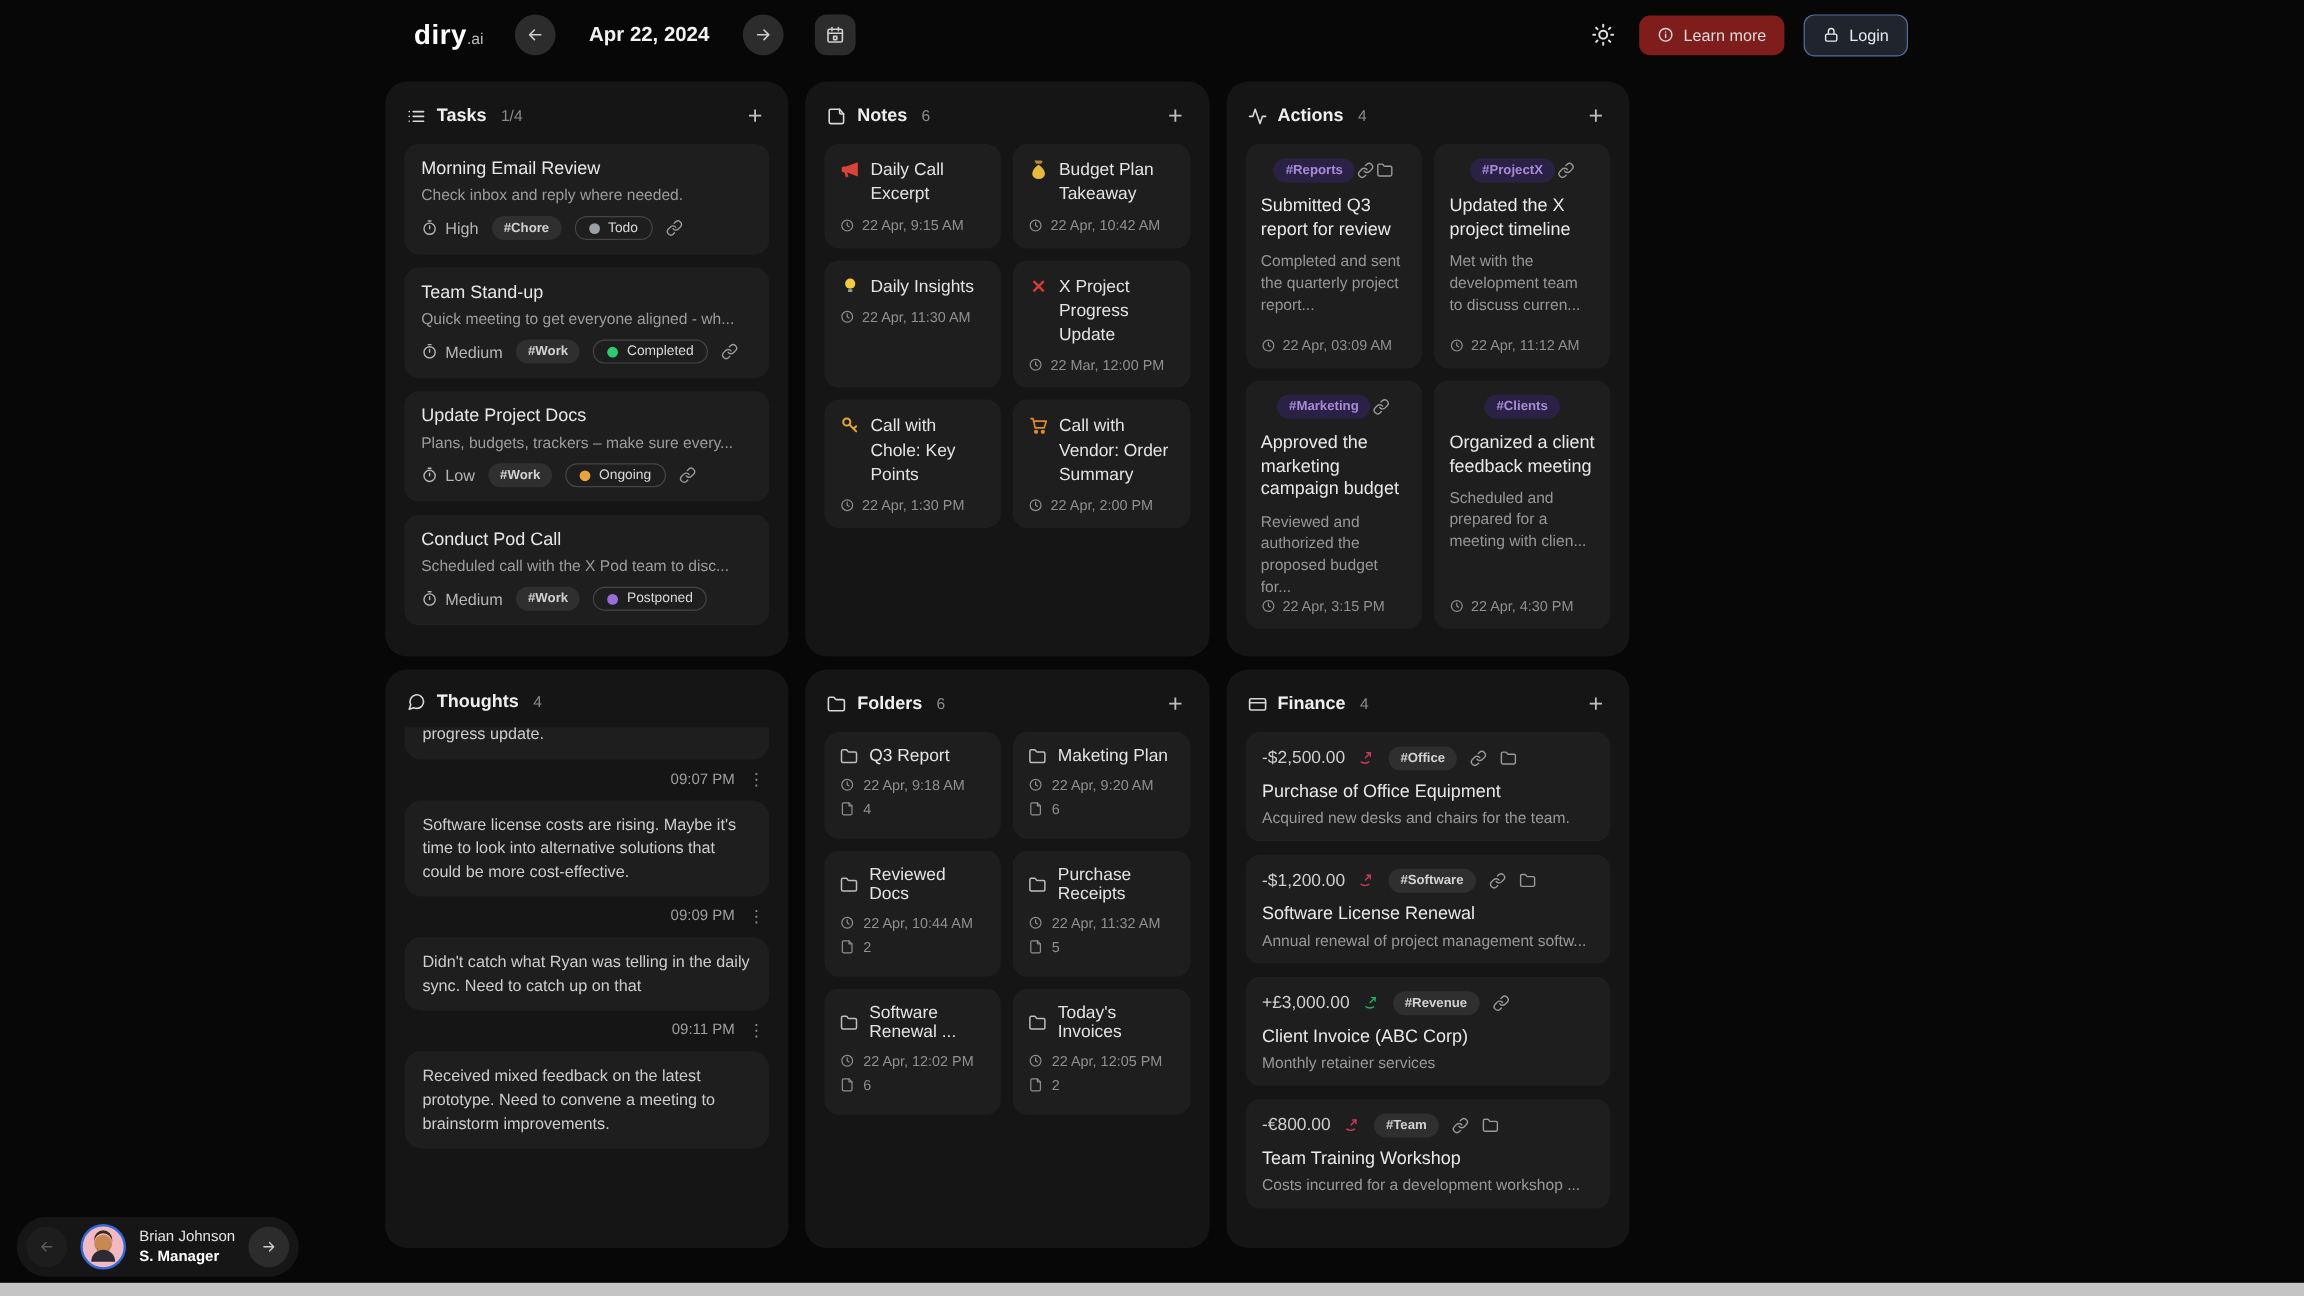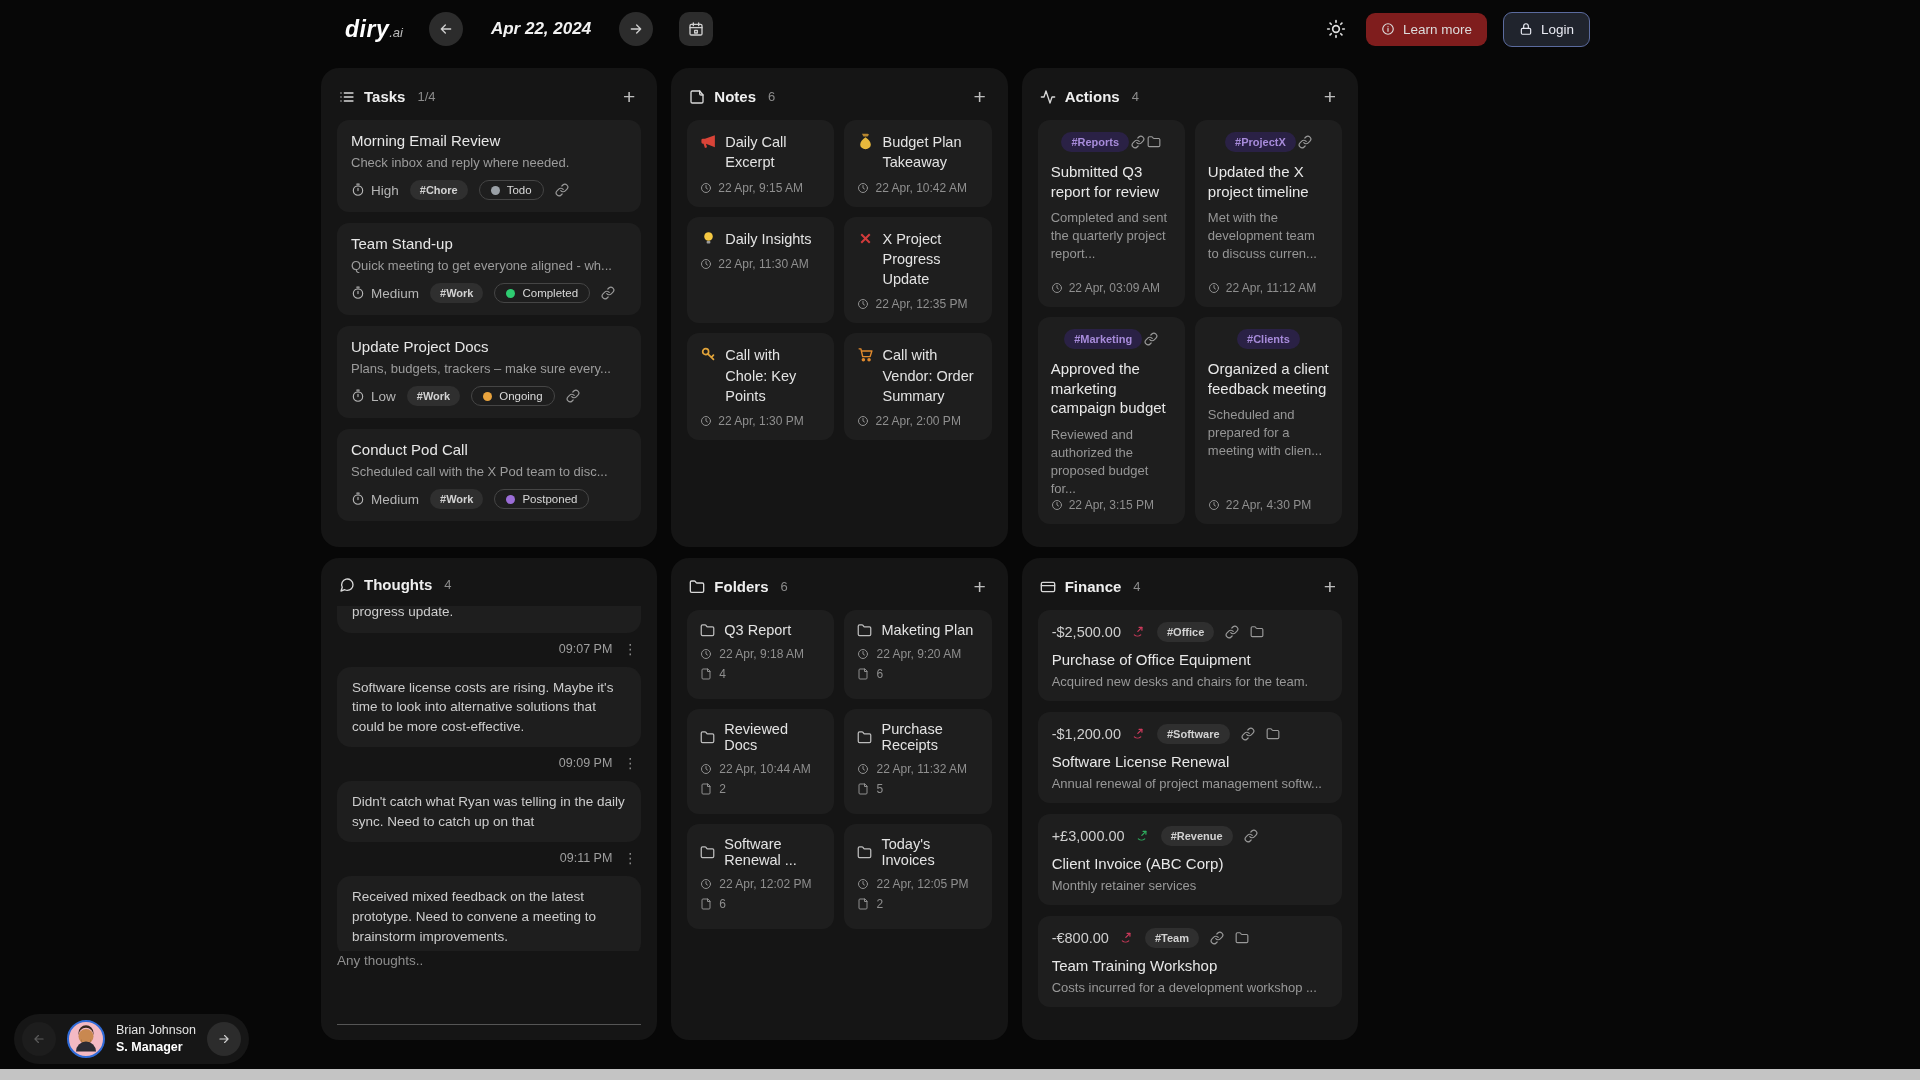--- a/index.html
+++ b/index.html
@@ -10,21 +10,21 @@
     font-family:"Liberation Sans", sans-serif;
   }
   svg { display:block; }
   .ic { width:14px; height:14px; stroke:currentColor; fill:none; stroke-width:2; stroke-linecap:round; stroke-linejoin:round; }
   .ic16 { width:16px; height:16px; }
   .ic12 { width:12px; height:12px; }
   button { font-family:inherit; }
 
   
   header { height:52px; display:flex; align-items:center; justify-content:space-between; padding:6px 330px 0 345px; }
-  .h-left { display:flex; align-items:center; gap:26px;font-style:italic; }
+  .h-left { display:flex; align-items:center; gap:26px; }
   .logo { font-size:23px; font-weight:700; color:#ffffff; letter-spacing:.5px; cursor:pointer; }
   .logo .suffix { font-size:13px; font-weight:400; color:#bdbdbd; letter-spacing:0; }
   .circle-btn { width:34px; height:34px; border-radius:50%; background:#2c2c2c; border:none; color:#cfcfcf; display:flex; align-items:center; justify-content:center; cursor:pointer; }
   .square-btn { width:34px; height:34px; border-radius:10px; background:#2c2c2c; border:none; color:#cfcfcf; display:flex; align-items:center; justify-content:center; cursor:pointer; }
   .date { font-size:17px; font-weight:700; color:#f2f2f2; margin:0 2px;text-align:right; }
   .h-right { display:flex; align-items:center; gap:16px; }
   .theme-btn { background:none; border:none; color:#dedede; cursor:pointer; padding:4px; }
   .hbtn { display:flex; align-items:center; gap:8px; background:#7f1d1d; border:none; border-radius:9px; padding:9px 15px; color:#dcdcdc; font-size:13.5px; cursor:pointer; }
   .hbtn.login { background:#20242d; border:1px solid #5b6b9e; color:#e9ebf3; }
 
@@ -357,21 +357,21 @@
             </span>
       <span>X Project Progress Update</span>
     </div>
     <div class="time-row">
       <span>
               <svg class="ic ic12" viewBox="0 0 24 24">
                 <circle cx="12" cy="12" r="9"></circle>
                 <path d="M12 7v5l3 2"></path>
               </svg>
             </span>
-      <span>22 Apr, 12:35 PM</span>
+      <span>22 Mar, 12:00 PM</span>
     </div>
   </div>
         <div class="card note-card">
     <div class="note-title">
       <span class="emoji">
               <svg viewBox="0 0 24 24" style="width:17px;height:17px" fill="none" stroke="#e2a43a" stroke-width="2.4" stroke-linecap="round">
                 <circle cx="8" cy="8" r="4.2"></circle>
                 <path d="M11 11l8 8M16 16l3-3"></path>
               </svg>
             </span>
@@ -549,23 +549,20 @@
     </div>
   </div>
         <div class="t-wrap">
     <div class="t-bubble">Received mixed feedback on the latest prototype. Need to convene a meeting to brainstorm improvements.</div>
     <div class="t-time-row faint">
       <span>09:17 PM</span>
       <button class="kebab">⋮</button>
     </div>
   </div>
       </div>
-    <div class="thought-input">
-      <span class="ph">Any thoughts..</span>
-    </div>
   </section>
 
   <section class="panel">
     <div class="p-head">
       <span class="p-ic">
           <svg class="ic ic16" viewBox="0 0 24 24">
             <path d="M4 20h16a2 2 0 0 0 2-2V8a2 2 0 0 0-2-2h-7.9a2 2 0 0 1-1.69-.9L9.6 3.9A2 2 0 0 0 7.93 3H4a2 2 0 0 0-2 2v13a2 2 0 0 0 2 2z"></path>
           </svg>
         </span>
       <span class="p-title">Folders</span>

